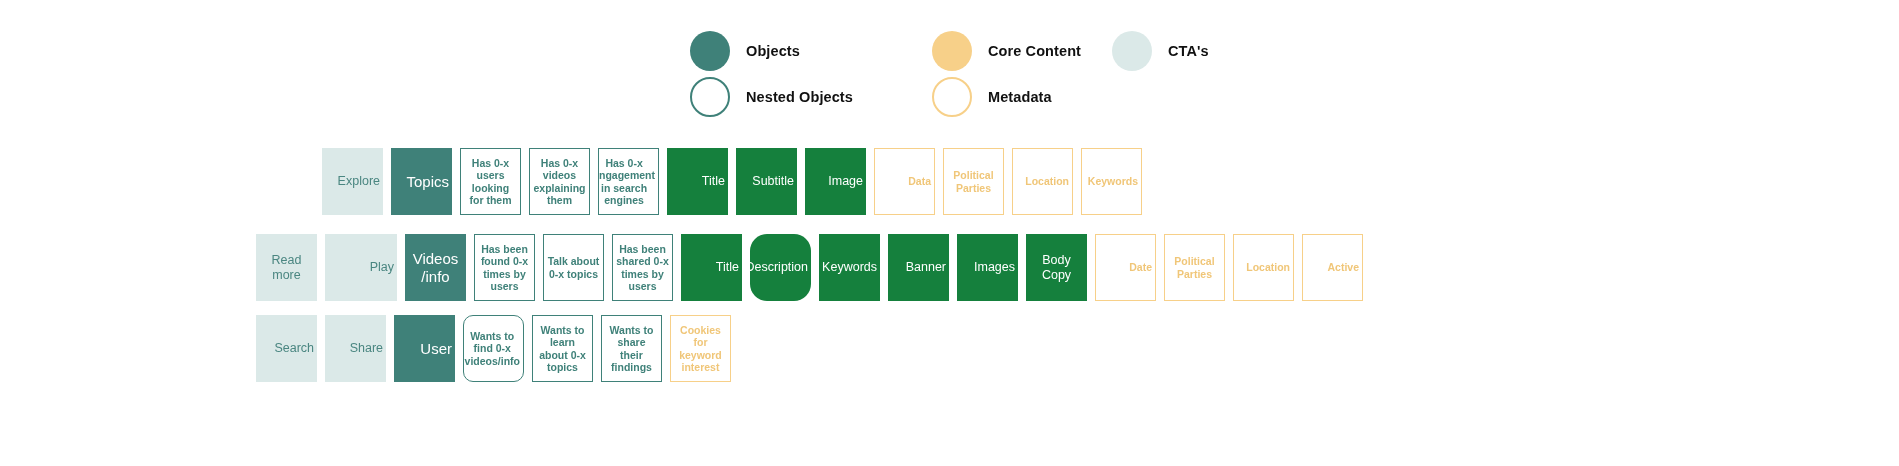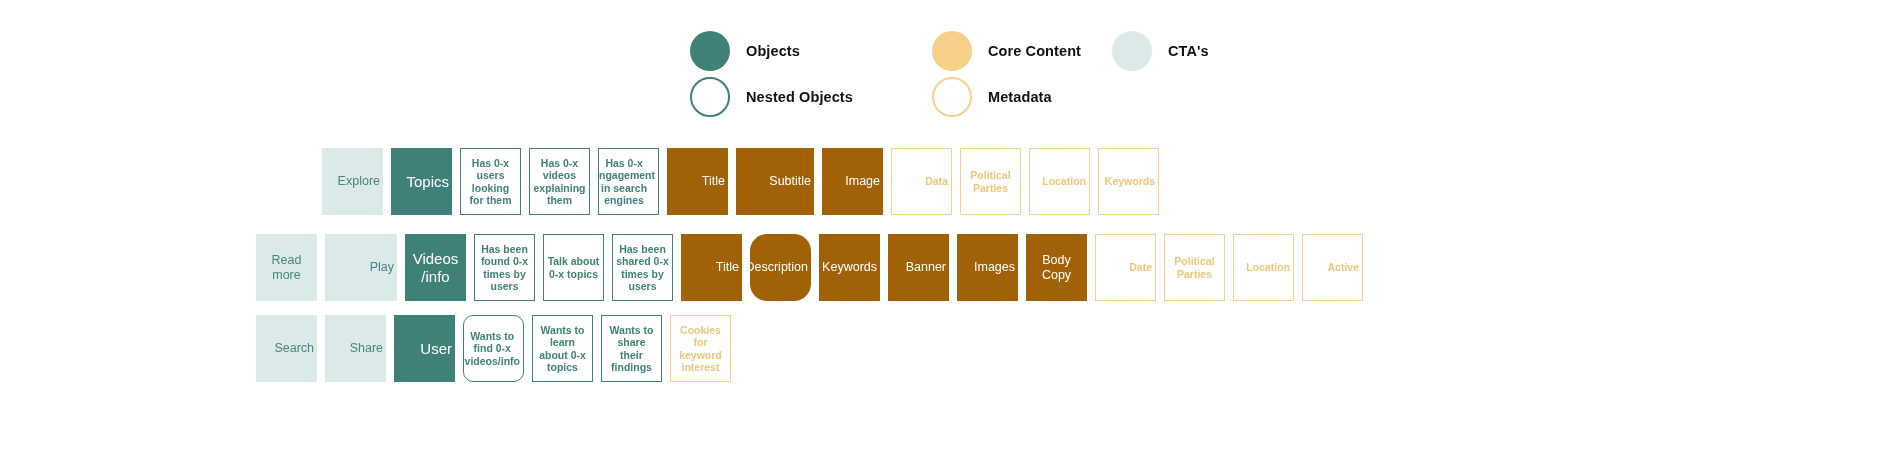--- a/index.html
+++ b/index.html
@@ -89,21 +89,21 @@
     font-weight: normal;
     font-size: 15px;
   }
   .cell.nested {
     background: #ffffff;
     border: 1.6px solid #3f8179;
     color: #3f8179;
     font-size: 10.5px;
   }
   .cell.core {
-    background: #a16207;
+    background: #15803d;
     color: #ffffff;
     font-weight: normal;
     font-size: 12.5px;
   }
   .cell.meta {
     background: #ffffff;
     border: 1.6px solid #f7d089;
     color: #f0c678;
     font-size: 10.5px;
   }
@@ -152,21 +152,21 @@
       </div>
       <div class="cell nested" style="width: 61px;">
         <span class="cell-text">Has 0-x videos explaining them</span>
       </div>
       <div class="cell nested" style="width: 61px;">
         <span class="cell-text">Has 0-x engagement in search engines</span>
       </div>
       <div class="cell core" style="width: 61px;">
         <span class="cell-text">Title</span>
       </div>
-      <div class="cell core" style="width: 78px;">
+      <div class="cell core" style="width: 61px;">
         <span class="cell-text">Subtitle</span>
       </div>
       <div class="cell core" style="width: 61px;">
         <span class="cell-text">Image</span>
       </div>
       <div class="cell meta" style="width: 61px;">
         <span class="cell-text">Data</span>
       </div>
       <div class="cell meta" style="width: 61px;">
         <span class="cell-text">Political Parties</span>

